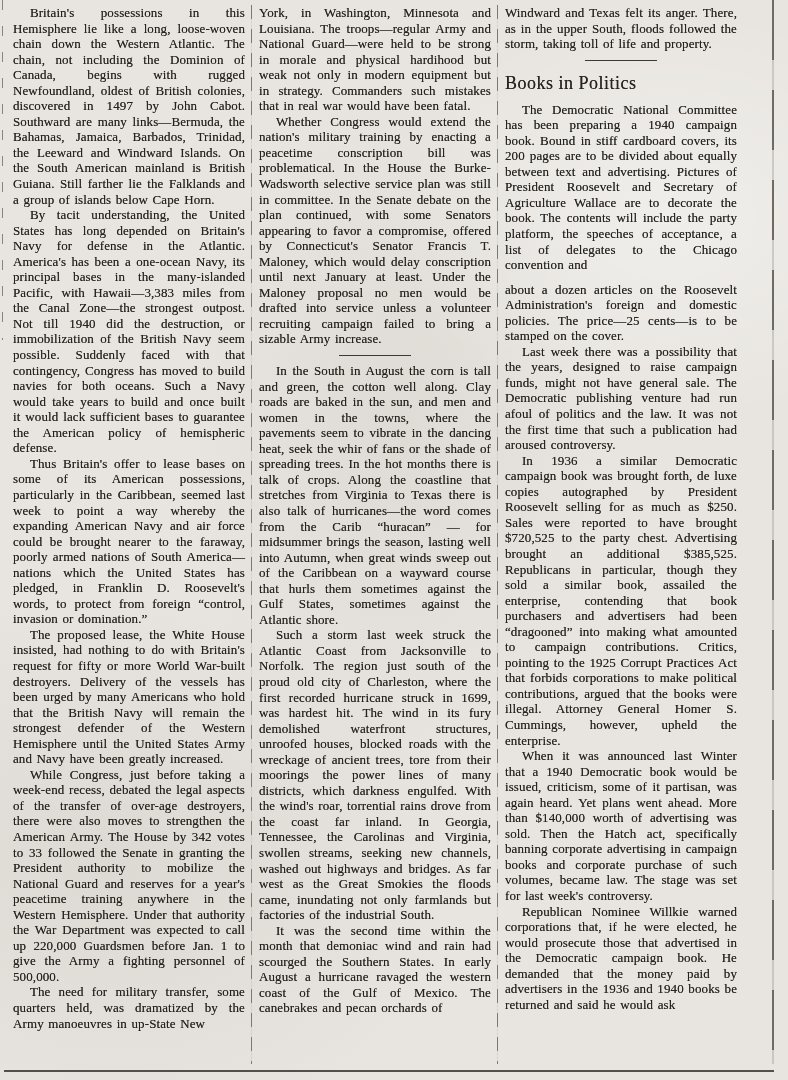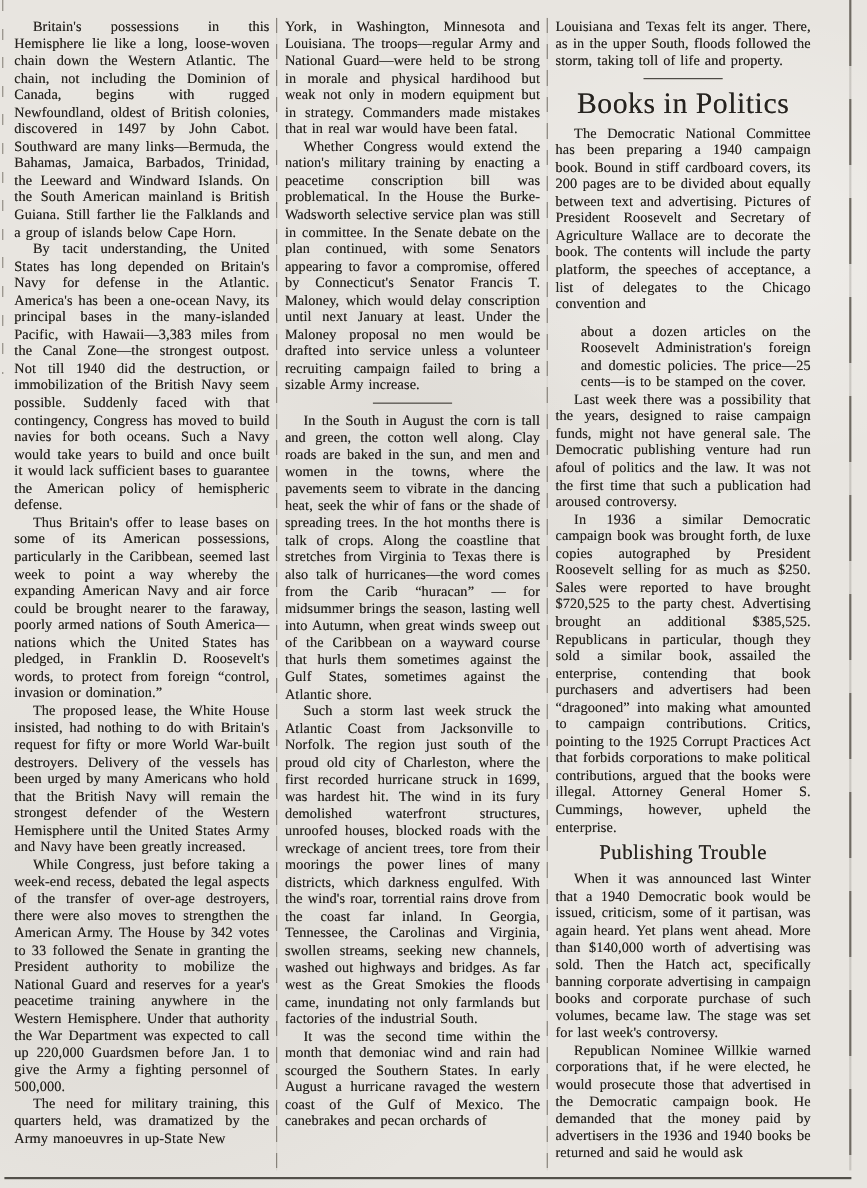--- a/index.html
+++ b/index.html
@@ -10,21 +10,21 @@
       radial-gradient(ellipse 500px 400px at 15% 80%, rgba(120,115,105,0.10), transparent 70%),
       radial-gradient(ellipse 300px 500px at 50% 40%, rgba(110,105,95,0.08), transparent 70%),
       #e8e5e0;
     font-family:"Liberation Serif","DejaVu Serif",serif;
     color:#26231f;
     position:relative;
   }
   .page{
     display:flex;
     height:1064px;
-    padding:14px 6px 0 6px;
+    padding:3px 6px 0 6px;
     box-sizing:border-box;
   }
   .col{
     width:245px;
     flex:0 0 245px;
     padding:2px 6px 0 7px;
     box-sizing:border-box;
     overflow:hidden;
   }
   .col-divider{
@@ -49,28 +49,28 @@
     margin:0;
     font-size:13px;
     line-height:15.55px;
     text-align:justify;
     text-indent:1.3em;
     letter-spacing:0.1px;
     word-spacing:1.2px;
     text-shadow:0 0 0.5px rgba(38,35,31,0.65);
   }
   p.body-text.no-indent{text-indent:0;}
-  p.body-text.gap-before{margin-top:9px;margin-left:23px;}
+  p.body-text.gap-before{margin-top:9px;}
   h2.major-heading{
     margin:7px 0 4px 0;
-    font-size:27px;
+    font-size:18px;
     line-height:30px;
     font-weight:normal;
     letter-spacing:0.5px;
-    text-align:center;
+    text-align:left;
     text-shadow:0 0 0.6px rgba(38,35,31,0.7);
   }
   h3.minor-heading{
     margin:6px 0 4px 0;
     font-size:19px;
     line-height:22px;
     font-weight:normal;
     letter-spacing:0.4px;
     text-align:center;
     text-shadow:0 0 0.6px rgba(38,35,31,0.7);
@@ -88,44 +88,43 @@
 <div class="edge-right"></div>
 
 <div class="page">
 
   <div class="col">
     <p class="body-text">Britain's possessions in this Hemisphere lie like a long, loose-woven chain down the Western Atlantic. The chain, not including the Dominion of Canada, begins with rugged Newfoundland, oldest of British colonies, discovered in 1497 by John Cabot. Southward are many links—Bermuda, the Bahamas, Jamaica, Barbados, Trinidad, the Leeward and Windward Islands. On the South American mainland is British Guiana. Still farther lie the Falklands and a group of islands below Cape Horn.</p>
     <p class="body-text">By tacit understanding, the United States has long depended on Britain's Navy for defense in the Atlantic. America's has been a one-ocean Navy, its principal bases in the many-islanded Pacific, with Hawaii—3,383 miles from the Canal Zone—the strongest outpost. Not till 1940 did the destruction, or immobilization of the British Navy seem possible. Suddenly faced with that contingency, Congress has moved to build navies for both oceans. Such a Navy would take years to build and once built it would lack sufficient bases to guarantee the American policy of hemispheric defense.</p>
     <p class="body-text">Thus Britain's offer to lease bases on some of its American possessions, particularly in the Caribbean, seemed last week to point a way whereby the expanding American Navy and air force could be brought nearer to the faraway, poorly armed nations of South America—nations which the United States has pledged, in Franklin D. Roosevelt's words, to protect from foreign “control, invasion or domination.”</p>
     <p class="body-text">The proposed lease, the White House insisted, had nothing to do with Britain's request for fifty or more World War-built destroyers. Delivery of the vessels has been urged by many Americans who hold that the British Navy will remain the strongest defender of the Western Hemisphere until the United States Army and Navy have been greatly increased.</p>
     <p class="body-text">While Congress, just before taking a week-end recess, debated the legal aspects of the transfer of over-age destroyers, there were also moves to strengthen the American Army. The House by 342 votes to 33 followed the Senate in granting the President authority to mobilize the National Guard and reserves for a year's peacetime training anywhere in the Western Hemisphere. Under that authority the War Department was expected to call up 220,000 Guardsmen before Jan. 1 to give the Army a fighting personnel of 500,000.</p>
-    <p class="body-text">The need for military training, this quarters held, was dramatized by the Army manoeuvres in up-State New</p>
+    <p class="body-text">The need for military transfer, some quarters held, was dramatized by the Army manoeuvres in up-State New</p>
   </div>
 
   <div class="col-divider"></div>
 
   <div class="col">
-    <p class="body-text no-indent">York, in Washington, Minnesota and Louisiana. The troops—regular Army and National Guard—were held to be strong in morale and physical hardihood but weak not only in modern equipment but in strategy. Commanders made mistakes that in real war would have been fatal.</p>
+    <p class="body-text no-indent">York, in Washington, Minnesota and Louisiana. The troops—regular Army and National Guard—were held to be strong in morale and physical hardihood but weak not only in modern equipment but in strategy. Commanders such mistakes that in real war would have been fatal.</p>
     <p class="body-text">Whether Congress would extend the nation's military training by enacting a peacetime conscription bill was problematical. In the House the Burke-Wadsworth selective service plan was still in committee. In the Senate debate on the plan continued, with some Senators appearing to favor a compromise, offered by Connecticut's Senator Francis T. Maloney, which would delay conscription until next January at least. Under the Maloney proposal no men would be drafted into service unless a volunteer recruiting campaign failed to bring a sizable Army increase.</p>
     <div class="section-divider"></div>
     <p class="body-text">In the South in August the corn is tall and green, the cotton well along. Clay roads are baked in the sun, and men and women in the towns, where the pavements seem to vibrate in the dancing heat, seek the whir of fans or the shade of spreading trees. In the hot months there is talk of crops. Along the coastline that stretches from Virginia to Texas there is also talk of hurricanes—the word comes from the Carib “huracan” — for midsummer brings the season, lasting well into Autumn, when great winds sweep out of the Caribbean on a wayward course that hurls them sometimes against the Gulf States, sometimes against the Atlantic shore.</p>
     <p class="body-text">Such a storm last week struck the Atlantic Coast from Jacksonville to Norfolk. The region just south of the proud old city of Charleston, where the first recorded hurricane struck in 1699, was hardest hit. The wind in its fury demolished waterfront structures, unroofed houses, blocked roads with the wreckage of ancient trees, tore from their moorings the power lines of many districts, which darkness engulfed. With the wind's roar, torrential rains drove from the coast far inland. In Georgia, Tennessee, the Carolinas and Virginia, swollen streams, seeking new channels, washed out highways and bridges. As far west as the Great Smokies the floods came, inundating not only farmlands but factories of the industrial South.</p>
     <p class="body-text">It was the second time within the month that demoniac wind and rain had scourged the Southern States. In early August a hurricane ravaged the western coast of the Gulf of Mexico. The canebrakes and pecan orchards of</p>
   </div>
 
   <div class="col-divider"></div>
 
   <div class="col">
-    <p class="body-text no-indent">Louisiana and Texas felt its anger. There, as in the upper South, floods followed the storm, taking toll of life and property.</p>
+    <p class="body-text no-indent">Windward and Texas felt its anger. There, as in the upper South, floods followed the storm, taking toll of life and property.</p>
     <div class="section-divider"></div>
     <h2 class="major-heading">Books in Politics</h2>
     <p class="body-text">The Democratic National Committee has been preparing a 1940 campaign book. Bound in stiff cardboard covers, its 200 pages are to be divided about equally between text and advertising. Pictures of President Roosevelt and Secretary of Agriculture Wallace are to decorate the book. The contents will include the party platform, the speeches of acceptance, a list of delegates to the Chicago convention and</p>
     <p class="body-text no-indent gap-before">about a dozen articles on the Roosevelt Administration's foreign and domestic policies. The price—25 cents—is to be stamped on the cover.</p>
     <p class="body-text">Last week there was a possibility that the years, designed to raise campaign funds, might not have general sale. The Democratic publishing venture had run afoul of politics and the law. It was not the first time that such a publication had aroused controversy.</p>
     <p class="body-text">In 1936 a similar Democratic campaign book was brought forth, de luxe copies autographed by President Roosevelt selling for as much as $250. Sales were reported to have brought $720,525 to the party chest. Advertising brought an additional $385,525. Republicans in particular, though they sold a similar book, assailed the enterprise, contending that book purchasers and advertisers had been “dragooned” into making what amounted to campaign contributions. Critics, pointing to the 1925 Corrupt Practices Act that forbids corporations to make political contributions, argued that the books were illegal. Attorney General Homer S. Cummings, however, upheld the enterprise.</p>
-    <h3 class="minor-heading">Publishing Trouble</h3>
     <p class="body-text">When it was announced last Winter that a 1940 Democratic book would be issued, criticism, some of it partisan, was again heard. Yet plans went ahead. More than $140,000 worth of advertising was sold. Then the Hatch act, specifically banning corporate advertising in campaign books and corporate purchase of such volumes, became law. The stage was set for last week's controversy.</p>
     <p class="body-text">Republican Nominee Willkie warned corporations that, if he were elected, he would prosecute those that advertised in the Democratic campaign book. He demanded that the money paid by advertisers in the 1936 and 1940 books be returned and said he would ask</p>
   </div>
 
 </div>
 
 <div class="bottom-rule"></div>
 
 </body></html>

